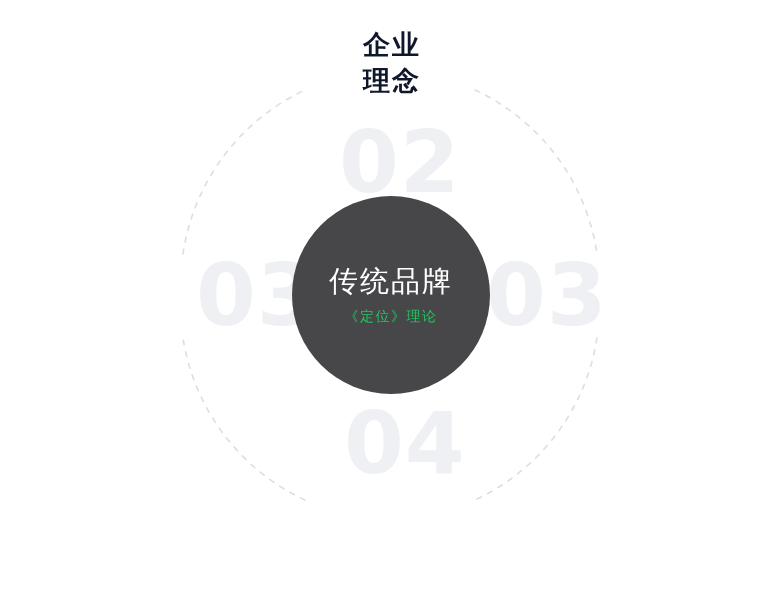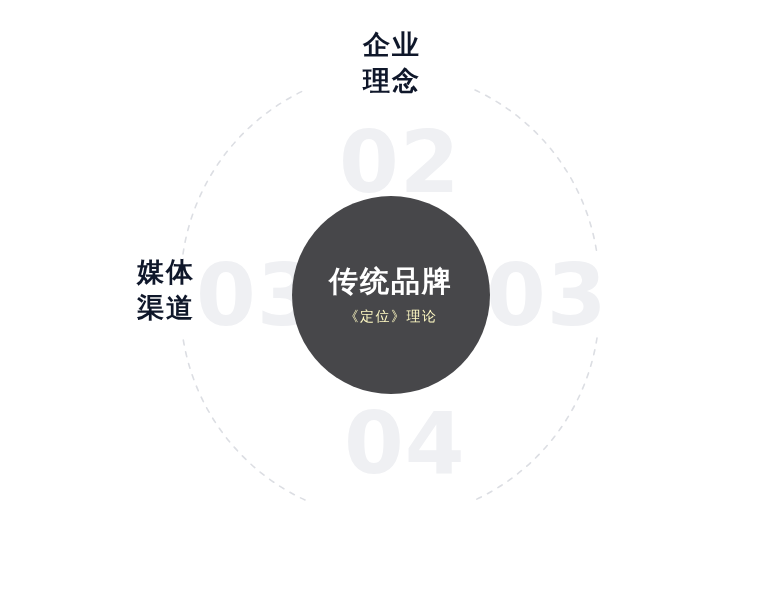--- a/index.html
+++ b/index.html
@@ -64,31 +64,31 @@
     border-radius: 50%;
     background: #47474a;
     display: flex;
     flex-direction: column;
     align-items: center;
     justify-content: center;
     z-index: 5;
   }
   #center-title {
     font-size: 29px;
-    font-weight: 700;
+    font-weight: 400;
     color: #ffffff;
     letter-spacing: 2px;
     line-height: 1.1;
     white-space: nowrap;
   }
   #center-subtitle {
     margin-top: 11px;
     font-size: 14px;
     font-weight: 400;
-    color: #fef9c3;
+    color: #22c55e;
     letter-spacing: 1.5px;
     line-height: 1.1;
     white-space: nowrap;
   }
 
   
   .node-label {
     position: absolute;
     font-size: 27px;
     font-weight: 700;
@@ -125,16 +125,14 @@
   <div class="ghost-number n03">03</div>
   <div class="ghost-number n04">04</div>
 
   <div id="center-circle">
     <div id="center-title">传统品牌</div>
     <div id="center-subtitle">《定位》理论</div>
   </div>
 
   <div class="node-label top">企业
 理念</div>
-  <div class="node-label left">媒体
-渠道</div>
 
 </div>
 
 </body></html>

